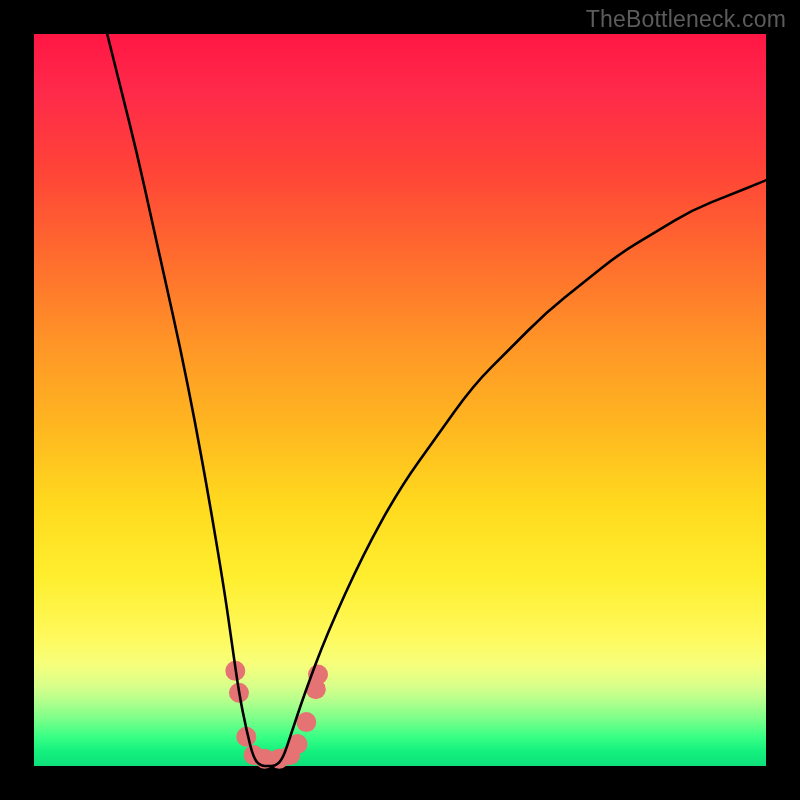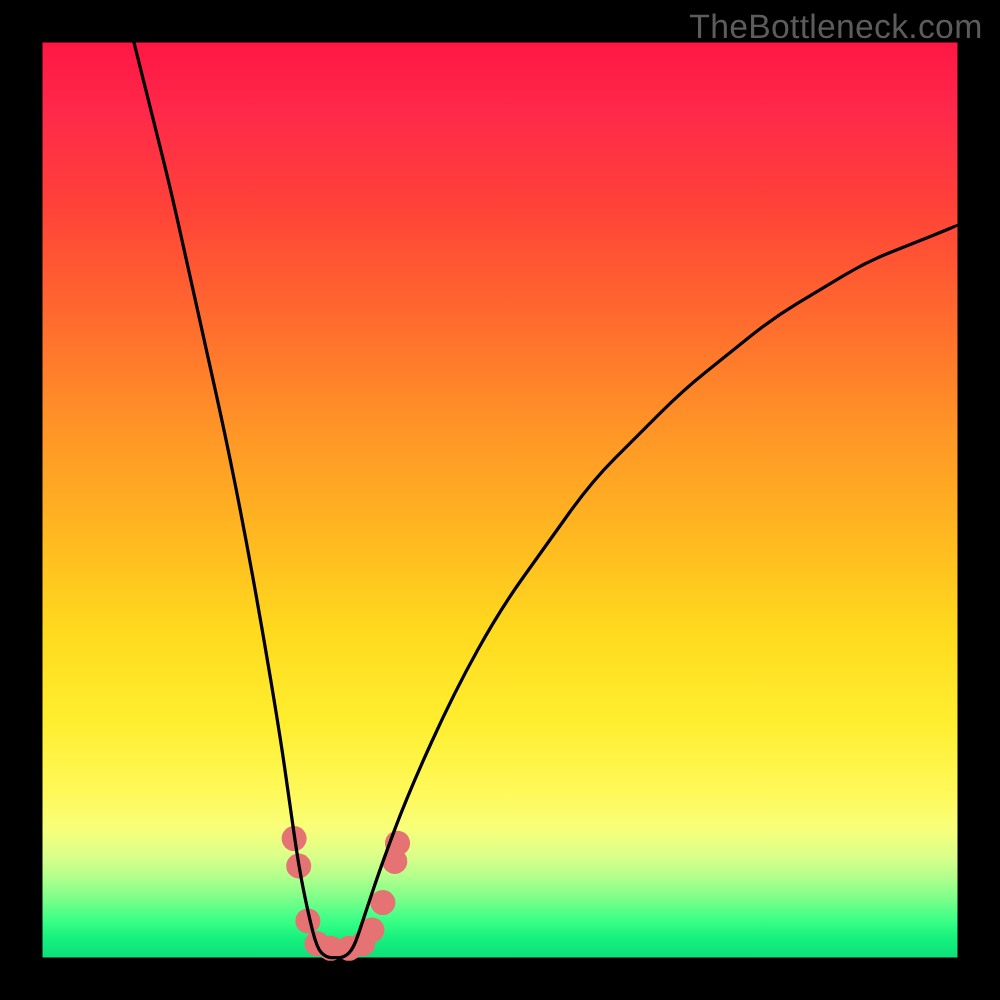--- a/index.html
+++ b/index.html
@@ -44,21 +44,21 @@
       #39ff85 96%,
       #14f07e 98%,
       #0ee07a 100%
     );
   }
   .watermark {
     position: absolute;
     top: 6px;
     right: 14px;
     color: #5c5c5c;
-    font-size: 27px;
+    font-size: 23px;
     font-weight: 500;
     letter-spacing: 0.2px;
     user-select: none;
   }
   svg.curve {
     position: absolute;
     top: 0;
     left: 0;
     width: 732px;
     height: 732px;

